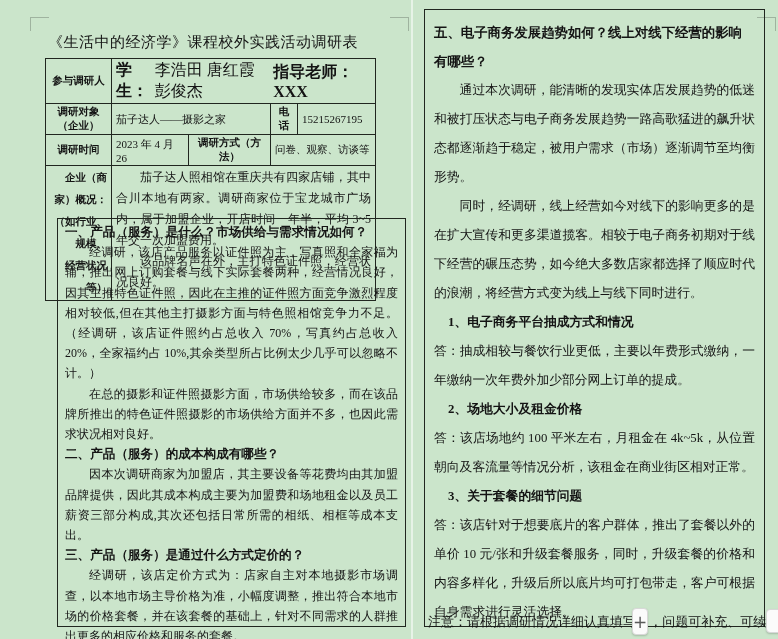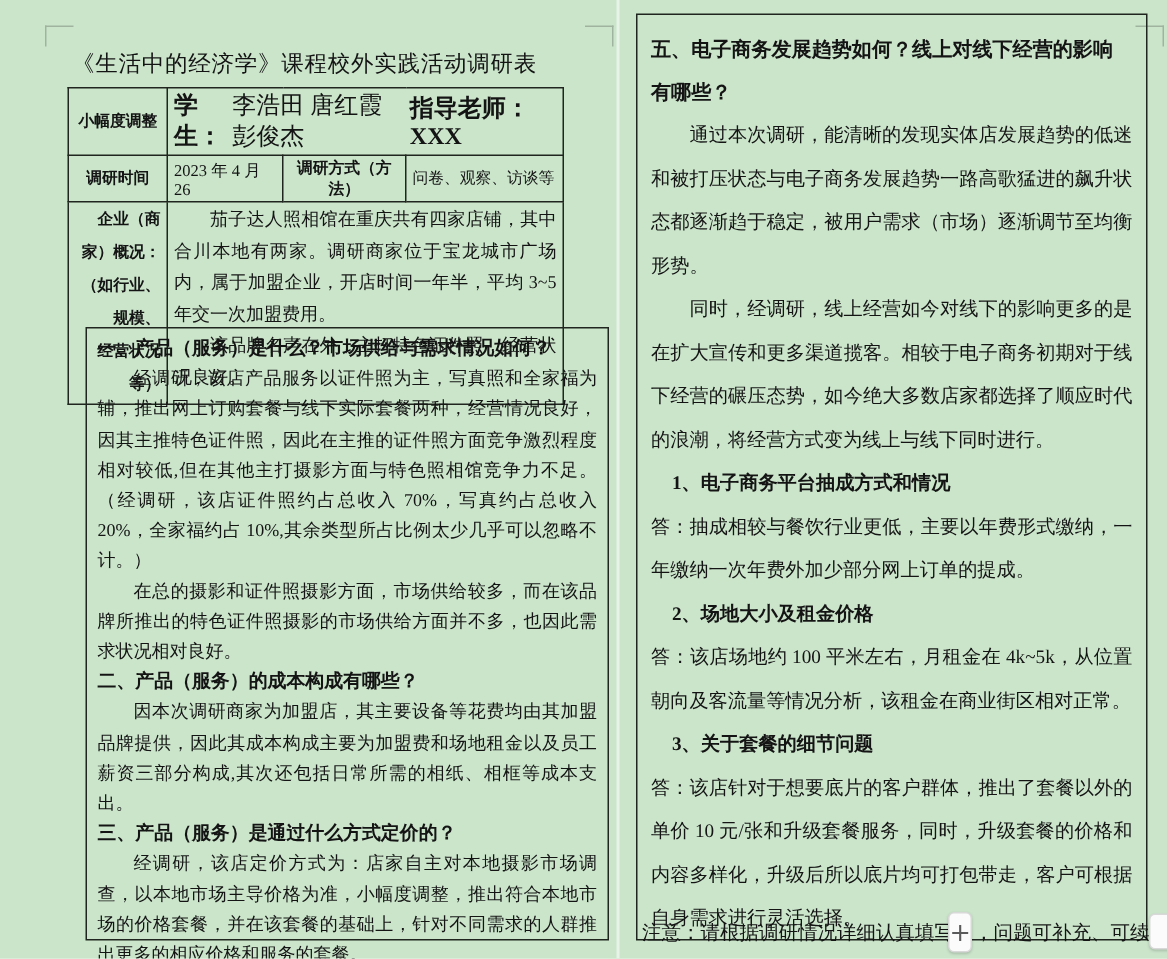--- a/index.html
+++ b/index.html
@@ -73,28 +73,34 @@
   <table class="info">
     <colgroup>
       <col style="width:66px">
         <col style="width:77px">
         <col style="width:82px">
       <col style="width:27px">
         <col style="width:78px">
     </colgroup>
     <tbody>
         <tr class="r1">
-      <td class="lbl">小幅度调整</td>
+      <td class="lbl">参与调研人</td>
       <td class="val" colspan="4">
         <div class="stu-row">
           <span class="bold">学生：</span>
           <span>李浩田  唐红霞  彭俊杰</span>
           <span class="bold push">指导老师：XXX</span>
         </div>
       </td>
+    </tr>
+    <tr class="r2">
+      <td class="lbl">调研对象（企业）</td>
+      <td class="val" colspan="2">茄子达人——摄影之家</td>
+      <td class="lbl">电话</td>
+      <td class="val">15215267195</td>
     </tr>
     <tr class="r3">
       <td class="lbl">调研时间</td>
       <td class="val">2023 年 4 月 26</td>
       <td class="lbl">调研方式（方法）</td>
       <td class="val" colspan="2" style="font-size:10.5px">问卷、观察、访谈等</td>
     </tr>
     <tr style="height:76px">
       <td class="profile-lbl">
         <div>企业（商家）概况：</div>

